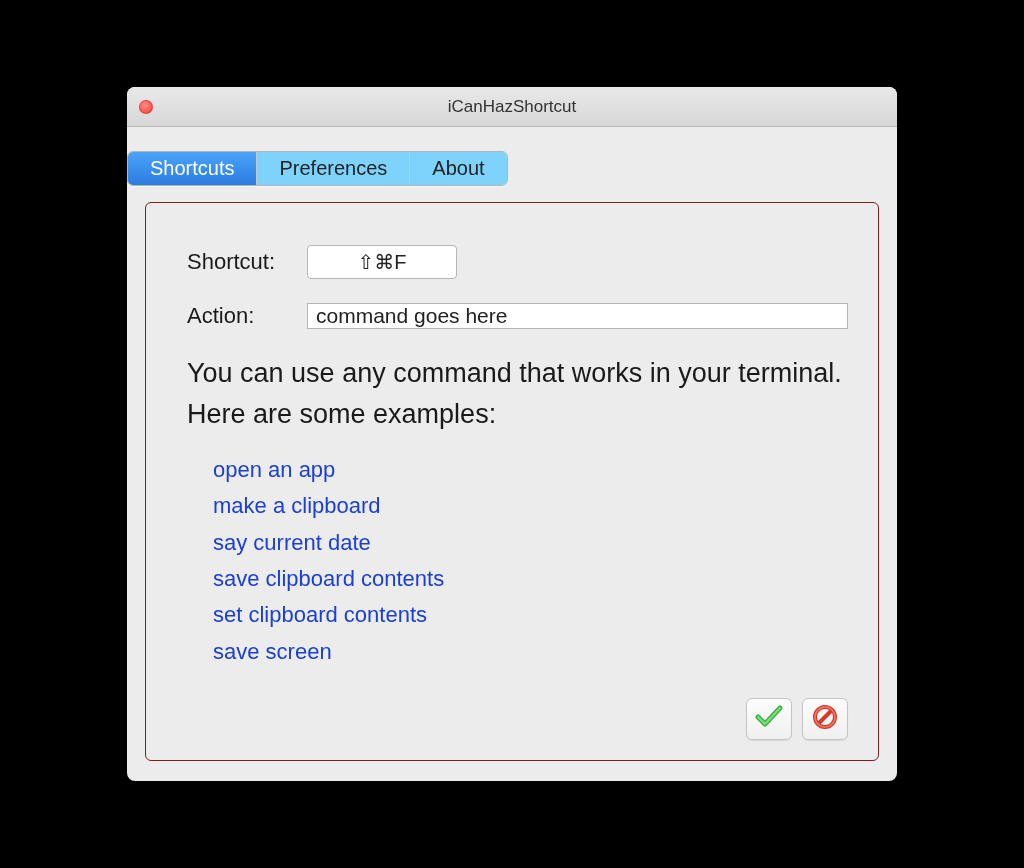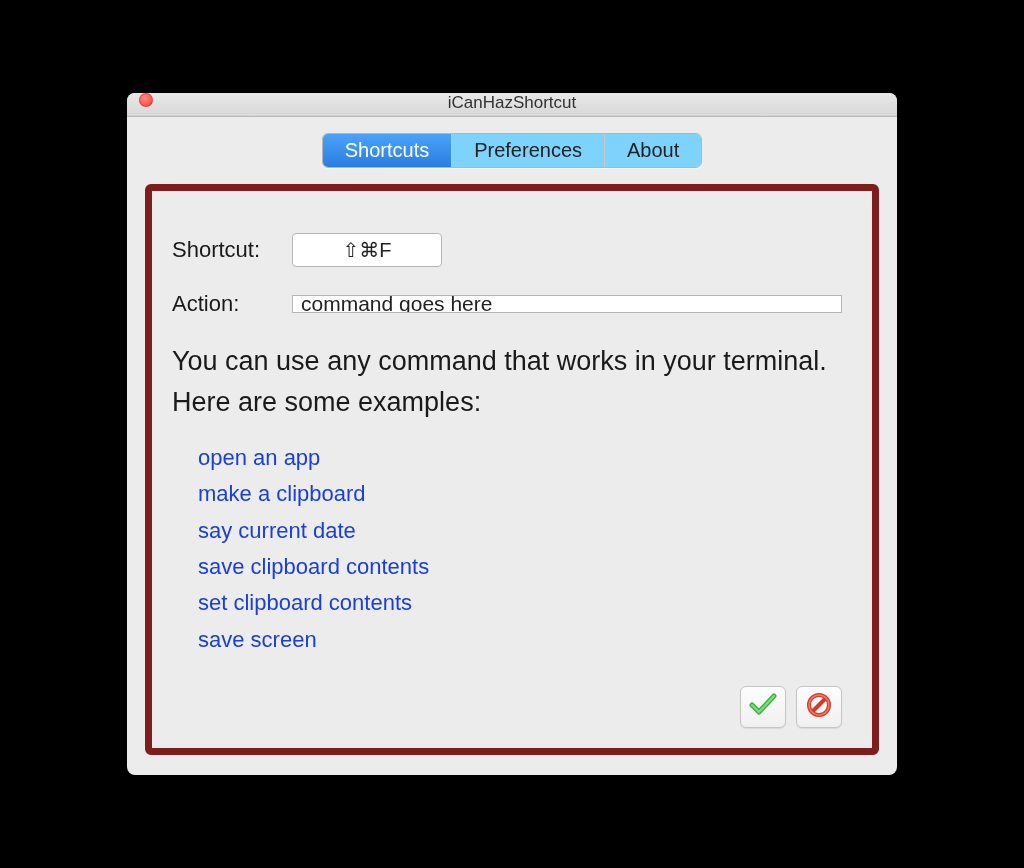--- a/index.html
+++ b/index.html
@@ -13,24 +13,24 @@
       justify-content: center;
     }
     .window {
       width: 770px;
       background: #ececec;
       border-radius: 8px;
       box-shadow: 0 20px 60px rgba(0,0,0,0.5), 0 0 0 1px rgba(0,0,0,0.15);
       overflow: hidden;
     }
     .titlebar {
-      height: 24px;
+      height: 40px;
       background: linear-gradient(#e8e8e8, #d8d8d8);
       display: flex;
-      align-items: flex-start;
+      align-items: center;
       position: relative;
       border-bottom: 1px solid #b8b8b8;
     }
     .traffic-lights {
       position: absolute;
       left: 12px;
       display: flex;
       gap: 8px;
     }
     .traffic-light {
@@ -42,22 +42,22 @@
       border: 1px solid rgba(180,30,30,0.4);
     }
     .title {
       flex: 1;
       text-align: center;
       font-size: 17px;
       color: #333;
     }
     .tabs-row {
       display: flex;
-      justify-content: center;
-      padding-top: 16px;
+      justify-content: flex-start;
+      padding-top: 24px;
     }
     .tabs {
       display: flex;
       border-radius: 6px;
       overflow: hidden;
       border: 1px solid #b5b5b5;
       box-shadow: 0 1px 1px rgba(255,255,255,0.6);
     }
     .tab {
       padding: 5px 22px;
@@ -67,24 +67,24 @@
       cursor: default;
       color: #222;
     }
     .tab:last-child { border-right: none; }
     .tab.active {
       background: linear-gradient(#4ba3f8, #2a7de0);
       color: #fff;
     }
     .panel {
       margin: 16px 18px 20px 18px;
-      border: 7px solid #7f1d1d;
+      border: 1px solid #7f1d1d;
       border-radius: 6px;
       background: #ececec;
-      padding: 42px 30px 20px 20px;
+      padding: 42px 30px 20px 41px;
     }
     .row {
       display: flex;
       align-items: center;
       margin-bottom: 24px;
     }
     .row-label {
       width: 120px;
       font-size: 22px;
       color: #1a1a1a;
@@ -96,21 +96,21 @@
       border: 1px solid #b5b5b5;
       border-radius: 4px;
       display: flex;
       align-items: center;
       justify-content: center;
       font-size: 20px;
       color: #222;
     }
     .action-input {
       flex: 1;
-      height: 18px;
+      height: 26px;
       border: 1px solid #b5b5b5;
       font-size: 21px;
       padding: 3px 8px;
       color: #222;
       background: #fff;
       font-family: inherit;
     }
     .helptext {
       font-size: 27px;
       color: #1a1a1a;

